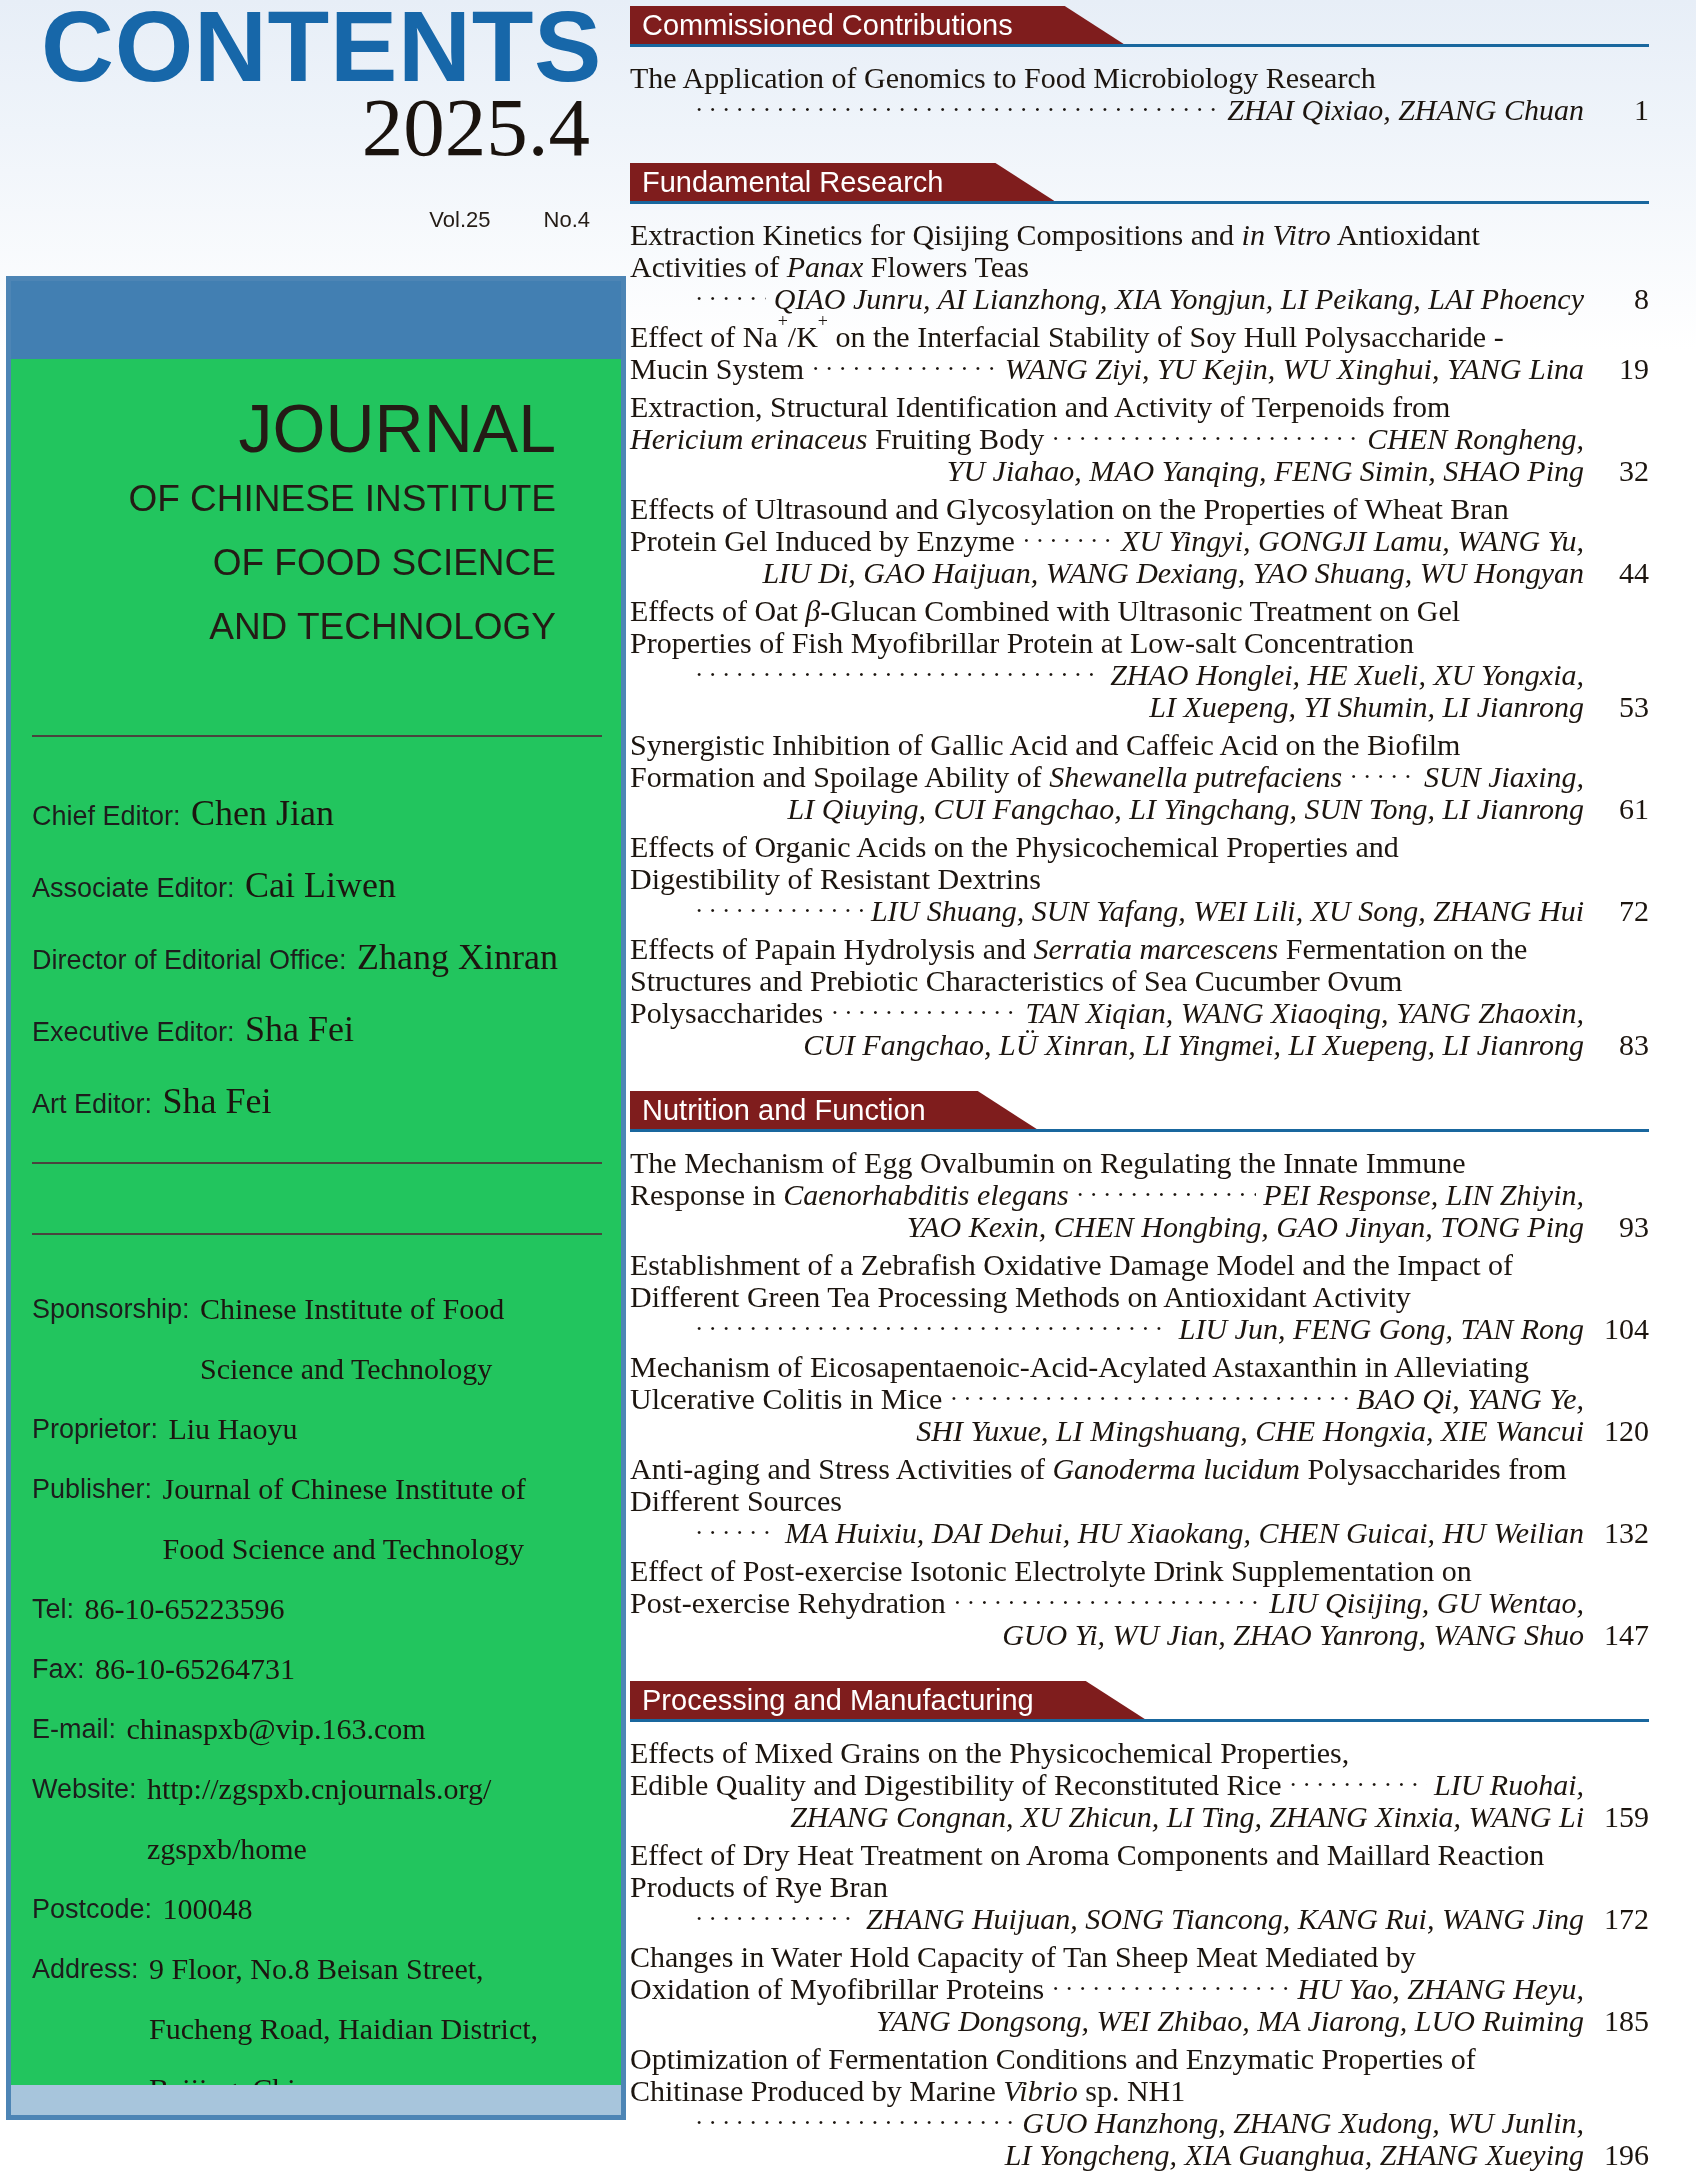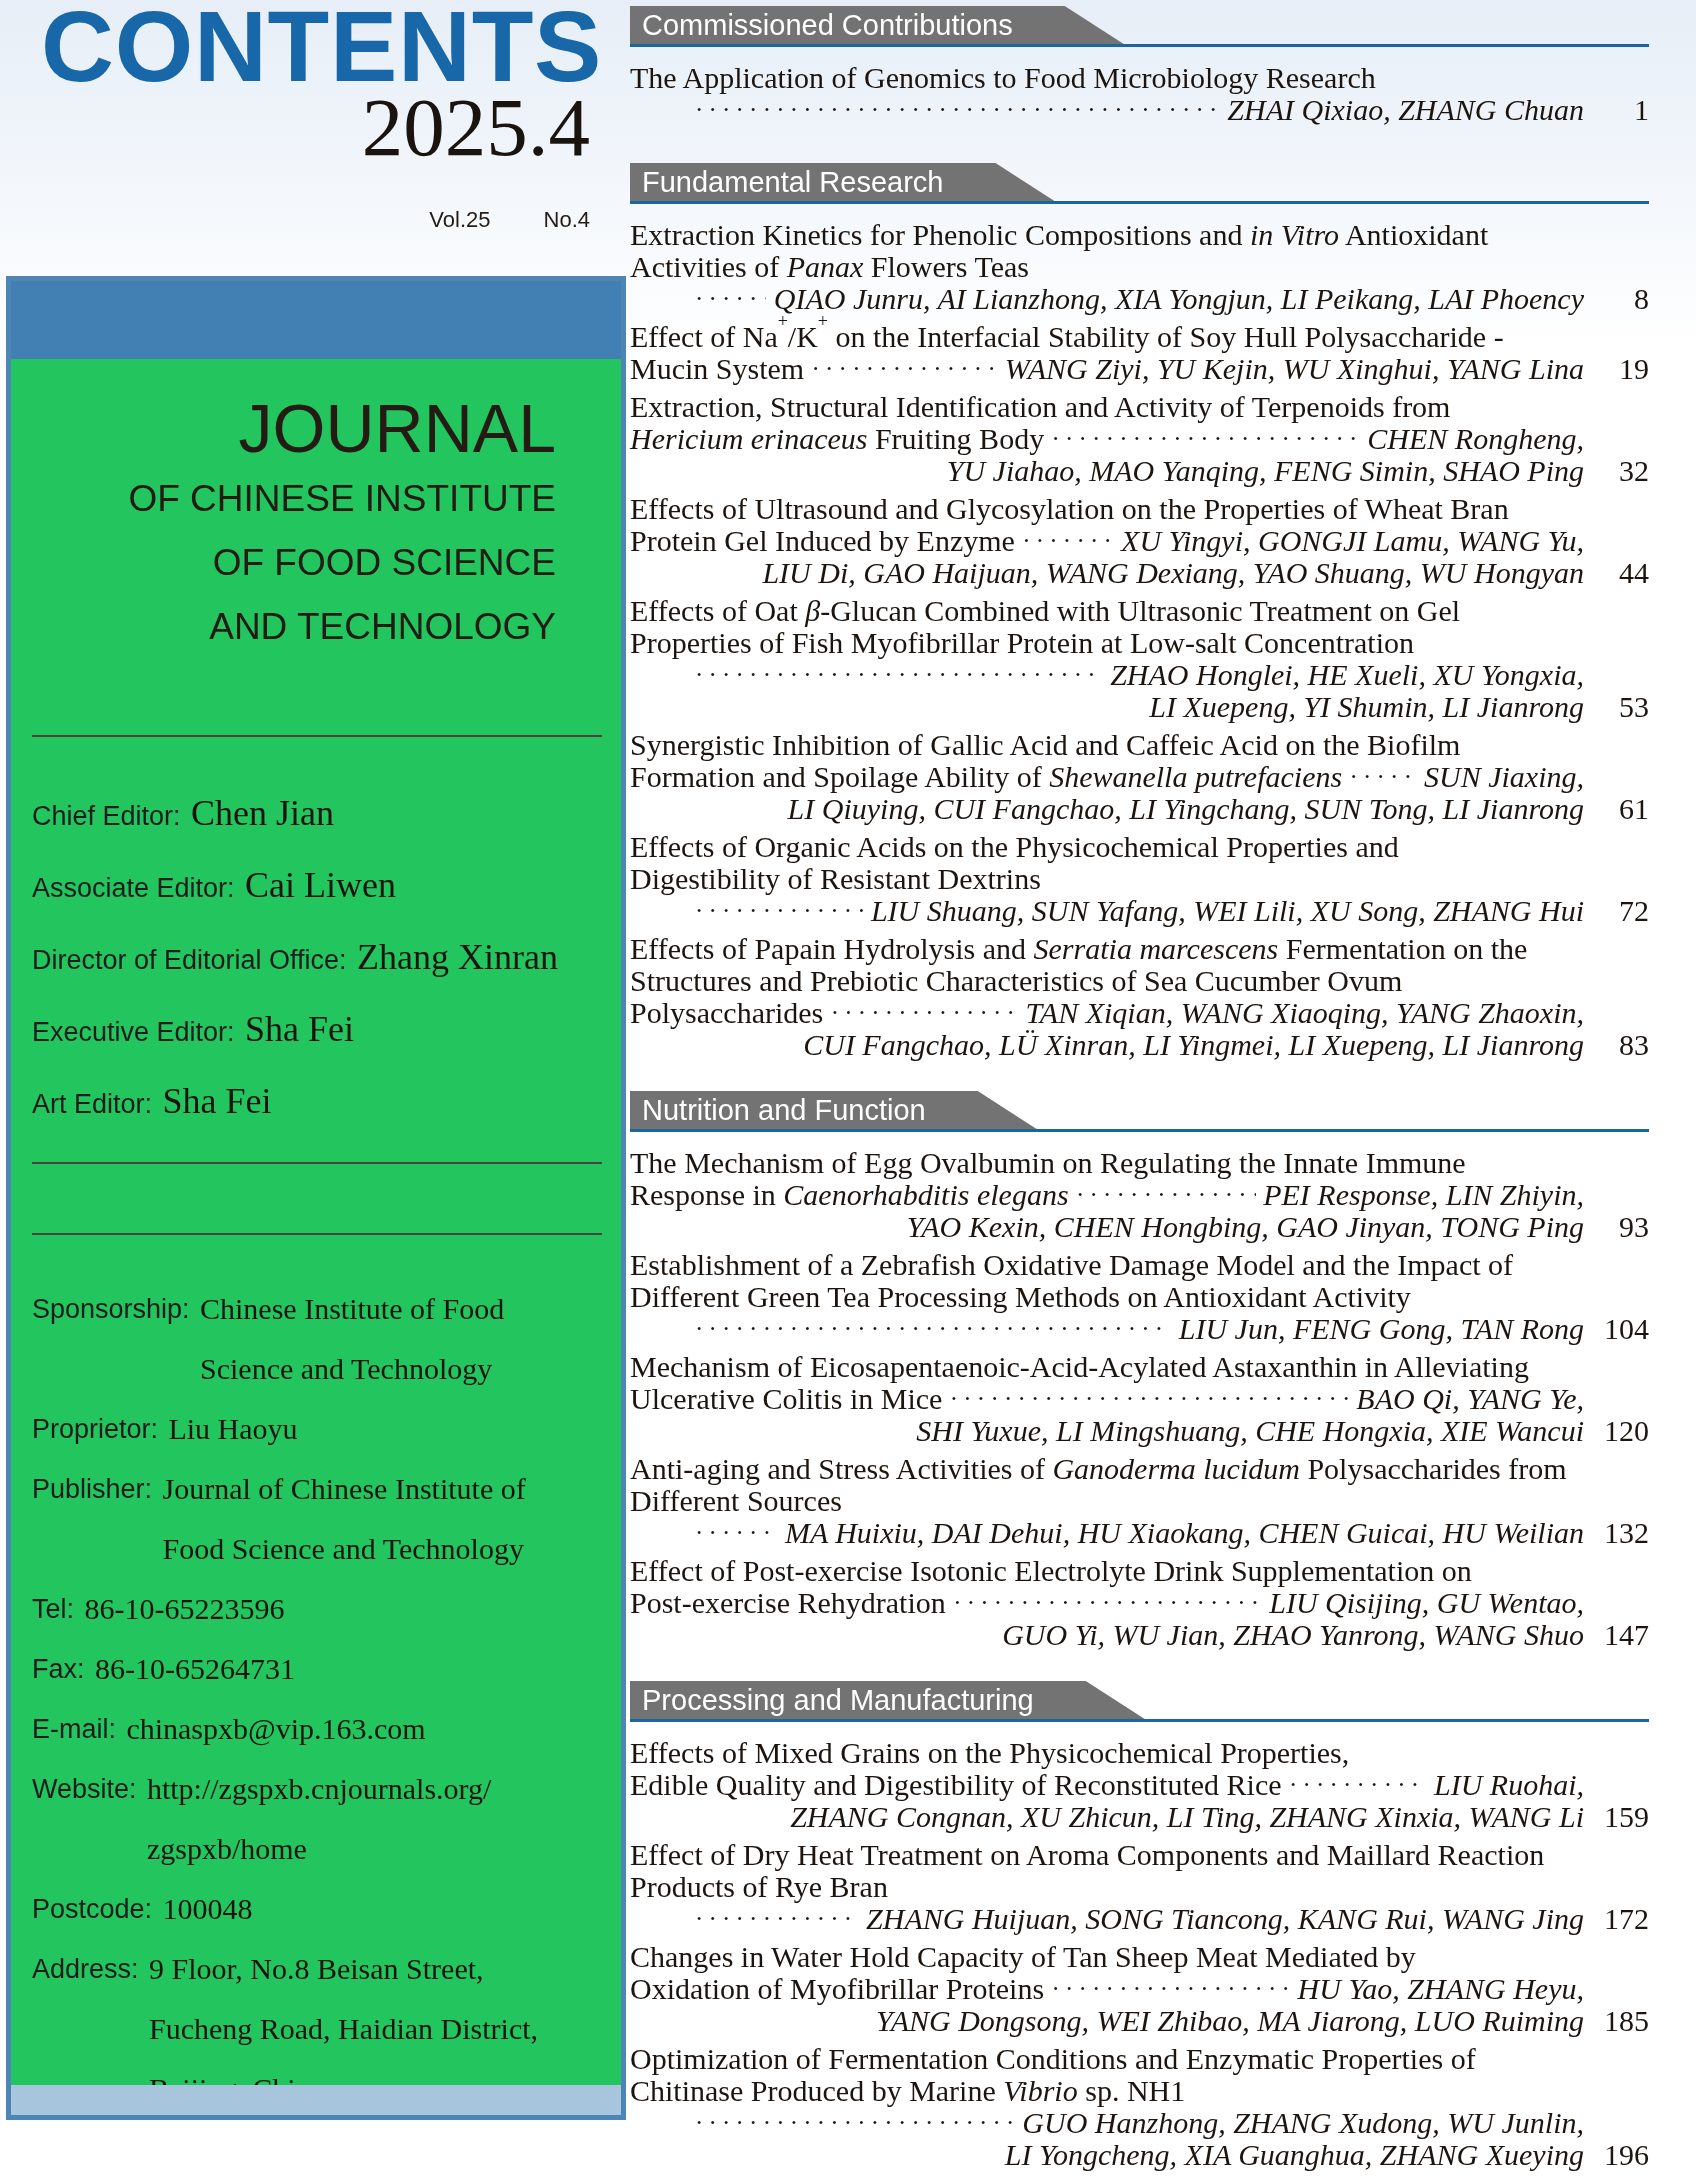--- a/index.html
+++ b/index.html
@@ -35,21 +35,21 @@
   .info{margin:44px 0 0 21px;}
   .irow{display:flex;align-items:flex-start;}
   .ilbl{font-family:"Liberation Sans",sans-serif;font-size:27px;color:#1d1d1d;line-height:60px;margin-right:10.4px;white-space:nowrap;}
   .ival{font-family:"Liberation Serif",serif;font-size:30px;}
   .ival div{line-height:60px;white-space:nowrap;}
   
   .right-col{position:absolute;left:630px;top:6px;width:1019px;}
   .section{margin-bottom:30px;}
   .section.first{margin-bottom:37px;}
   .banner-row{border-bottom:3.7px solid #19679e;margin-bottom:15px;}
-  .banner{display:inline-block;vertical-align:bottom;background:#737373;color:#ffffff;
+  .banner{display:inline-block;vertical-align:bottom;background:#7f1d1d;color:#ffffff;
     font-family:"Liberation Sans",sans-serif;font-size:29px;height:38px;line-height:38px;
     padding:0 111px 0 12px;clip-path:polygon(0 0,calc(100% - 59px) 0,100% 100%,0 100%);}
   .article{margin-bottom:6px;}
   .row{display:flex;align-items:flex-start;white-space:nowrap;line-height:32px;font-size:30px;height:32px;}
   .row span{white-space:pre;}
   .fill{flex:1 1 0;}
   .it{font-style:italic;}
   .sup{font-size:18px;vertical-align:10.4px;line-height:0;}
   .dots{flex:1 1 0;min-width:0;overflow:hidden;margin:0 7.4px;letter-spacing:5.2px;font-size:25px;}
   .dots:first-child{margin-left:65px;}
@@ -167,21 +167,21 @@
           <span class="dots"></span>
           <span class="it">ZHAI Qixiao, ZHANG Chuan</span>
           <span class="pg">1</span>
         </div>
       </div>
     </section>
     <section class="section">
       <div class="banner-row"><div class="banner"><span class="banner-label">Fundamental Research</span></div></div>
       <div class="article">
         <div class="row">
-          <span>Extraction Kinetics for Phenolic Compositions and </span>
+          <span>Extraction Kinetics for Qisijing Compositions and </span>
           <span class="it">in Vitro</span>
           <span> Antioxidant</span>
           <span class="pg"></span>
         </div>
         <div class="row">
           <span>Activities of </span>
           <span class="it">Panax</span>
           <span> Flowers Teas</span>
           <span class="pg"></span>
         </div>

